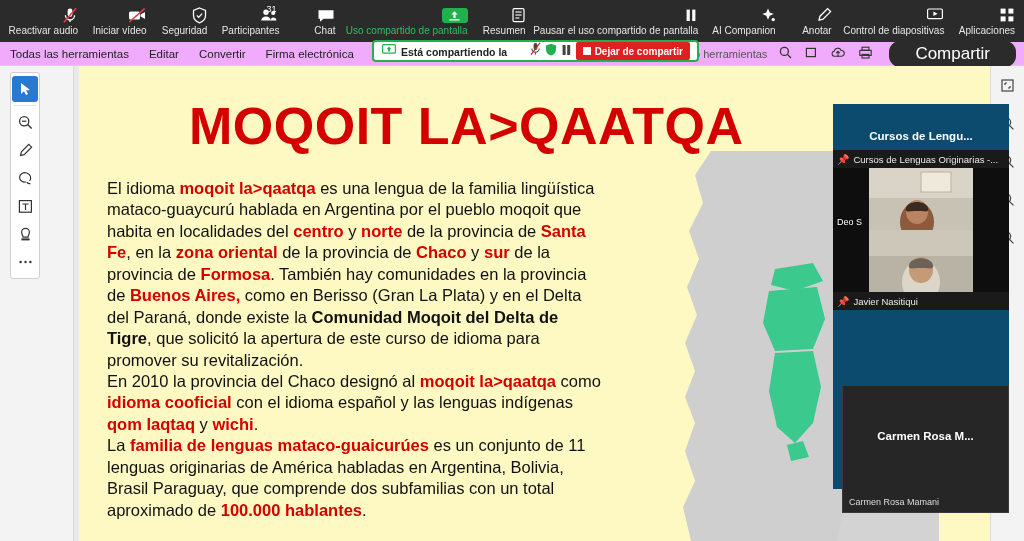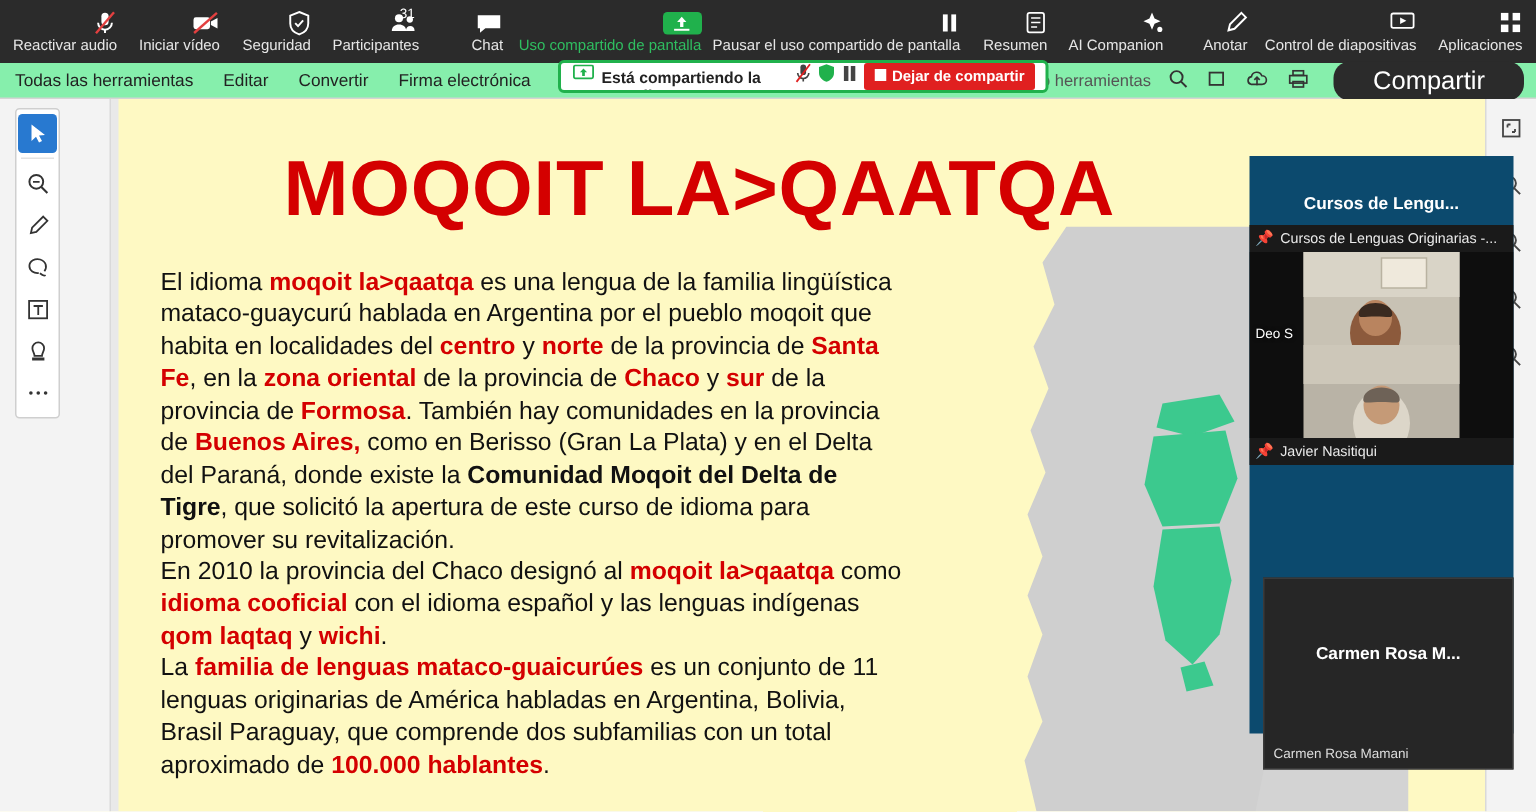--- a/index.html
+++ b/index.html
@@ -32,21 +32,21 @@
     display: flex; align-items: center; justify-content: center;
   }
   .zoom-item .green-box svg { display: block; }
   .zoom-item .badge {
     position: absolute; top: 4px; right: 12px; font-size: 9px; color: #fff;
   }
 
   
   .acro-bar {
     position: absolute; left: 0; top: 42px; width: 1024px; height: 24px;
-    background: #86efac; border-bottom: 1px solid #d4d4d4;
+    background: #f0abfc; border-bottom: 1px solid #d4d4d4;
     display: flex; align-items: center; font-size: 11.5px; color: #222;
   }
   .acro-item { padding: 0 10px; white-space: nowrap; }
   .acro-right { margin-left: auto; display: flex; align-items: center; gap: 12px; padding-right: 8px; }
   .acro-right .ic { font-size: 13px; color: #333; }
   .acro-share-btn {
     background: #2b2b2b; color: #fff; border-radius: 11px;
     font-size: 17px; padding: 3px 26px; margin-left: 4px;
   }
 
@@ -218,38 +218,38 @@
             <path d="M6.5 1.2 L9.6 4.6 H7.6 V8 H5.4 V4.6 H3.4z" fill="#fff"></path>
             <rect x="1.4" y="9.2" width="10.2" height="1.3" fill="#fff"></rect>
           </svg>
         </span>
       </span>
       <span class="zi-label" style="color:#2fbe60;">Uso compartido de pantalla</span>
     </div>
 
     <div class="zoom-item">
       <span class="zi-icon">
-        <svg width="14" height="15" viewBox="0 0 14 15">
-          <rect x="2.6" y="1.6" width="3.2" height="11.4" fill="#fff"></rect>
-          <rect x="8.2" y="1.6" width="3.2" height="11.4" fill="#fff"></rect>
-        </svg>
-      </span>
-      <span class="zi-label">Pausar el uso compartido de pantalla</span>
-    </div>
-
-    <div class="zoom-item">
-      <span class="zi-icon">
         <svg width="15" height="17" viewBox="0 0 15 17">
           <rect x="2" y="1.6" width="11" height="13" rx="1.4" fill="none" stroke="#fff" stroke-width="1.2"></rect>
           <line x1="4.4" y1="5" x2="10.6" y2="5" stroke="#fff" stroke-width="1.1"></line>
           <line x1="4.4" y1="8" x2="10.6" y2="8" stroke="#fff" stroke-width="1.1"></line>
           <line x1="4.4" y1="11" x2="8.4" y2="11" stroke="#fff" stroke-width="1.1"></line>
         </svg>
       </span>
       <span class="zi-label">Resumen</span>
+    </div>
+
+    <div class="zoom-item">
+      <span class="zi-icon">
+        <svg width="14" height="15" viewBox="0 0 14 15">
+          <rect x="2.6" y="1.6" width="3.2" height="11.4" fill="#fff"></rect>
+          <rect x="8.2" y="1.6" width="3.2" height="11.4" fill="#fff"></rect>
+        </svg>
+      </span>
+      <span class="zi-label">Pausar el uso compartido de pantalla</span>
     </div>
 
     <div class="zoom-item">
       <span class="zi-icon">
         <svg width="16" height="17" viewBox="0 0 16 17">
           <path d="M8 1.4 l1.7 4 4 1.7 -4 1.7 -1.7 4 -1.7-4 -4-1.7 4-1.7z" fill="#fff"></path>
           <circle cx="13.2" cy="12.6" r="1.7" fill="#fff"></circle>
         </svg>
       </span>
       <span class="zi-label">AI Companion</span>

